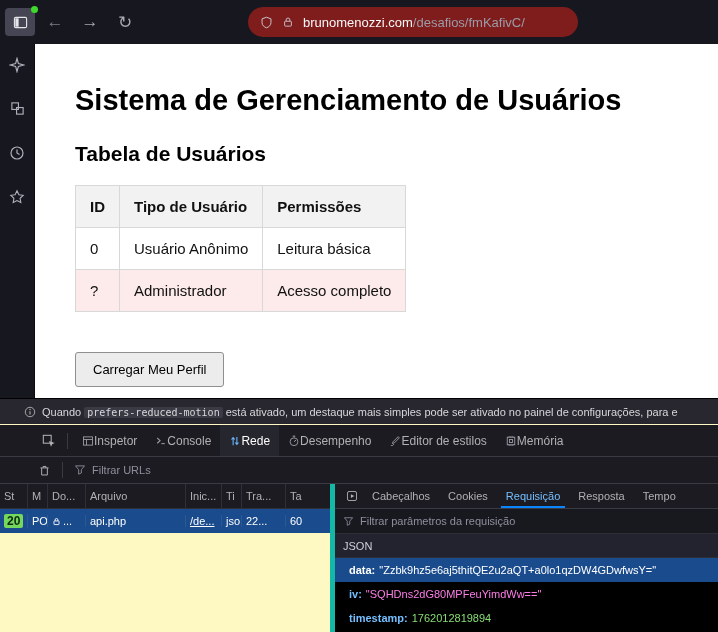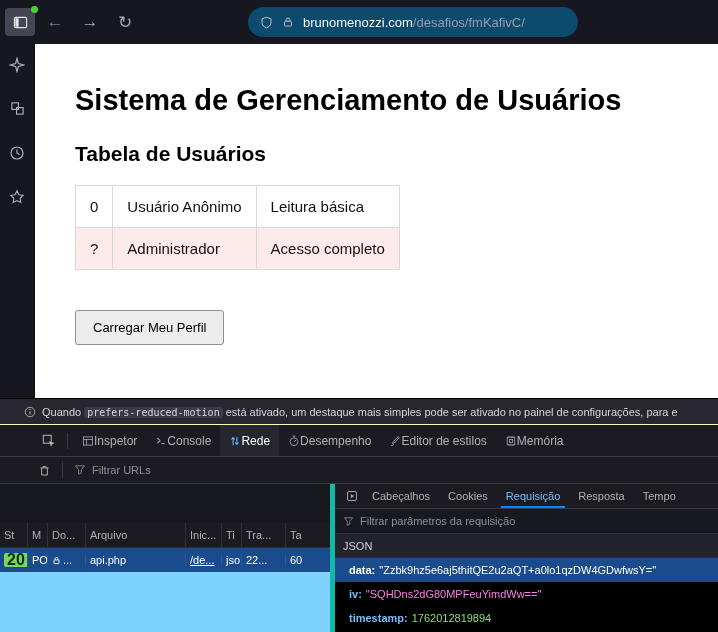--- a/index.html
+++ b/index.html
@@ -6,21 +6,21 @@
   html,body { margin:0; padding:0; }
   body { width:718px; height:632px; overflow:hidden; font-family:"Liberation Sans",sans-serif; background:#fff; }
   .window { position:relative; width:718px; height:632px; overflow:hidden; }
 
   
   .toolbar { position:absolute; left:0; top:0; width:718px; height:44px; background:#17171f; display:flex; align-items:center; }
   .toggle-btn { position:relative; width:30px; height:28px; margin-left:5px; background:#454553; border-radius:4px; display:flex; align-items:center; justify-content:center; color:#e6e6ea; }
   .green-dot { position:absolute; top:-2px; right:-3px; width:7px; height:7px; border-radius:50%; background:#3fd92e; }
   .nav-btn { width:30px; height:28px; margin-left:5px; display:flex; align-items:center; justify-content:center; font-size:17px; color:#a9a9b4; border-radius:4px; }
   .nav-btn.back { color:#7d7d88; }
-  .urlbar { position:absolute; left:248px; top:7px; width:330px; height:30px; border-radius:15px; background:#0c4a6e; display:flex; align-items:center; padding:0 12px; color:#cfcfd8; }
+  .urlbar { position:absolute; left:248px; top:7px; width:330px; height:30px; border-radius:15px; background:#7f1d1d; display:flex; align-items:center; padding:0 12px; color:#cfcfd8; }
   .urlbar .u-icon { display:flex; align-items:center; margin-right:9px; color:#c9c9d2; }
   .url-text { font-size:13px; white-space:nowrap; overflow:hidden; }
   .url-domain { color:#f9f9fa; }
   .url-path { color:#9b9ba7; }
 
   
   .side-strip { position:absolute; left:0; top:44px; width:35px; height:354px; background:#17171f; display:flex; flex-direction:column; align-items:center; padding-top:12px; gap:27px; border-right:1px solid #0c0c10; }
   .side-icon { width:17px; height:17px; color:#b0b0bc; display:flex; align-items:center; justify-content:center; font-size:16px; }
 
   
@@ -39,27 +39,27 @@
   .notice { height:27px; background:#28272f; border-top:1px solid #000; border-bottom:1px solid #fef9c3; display:flex; align-items:center; gap:6px; padding:0 24px; white-space:nowrap; overflow:hidden; }
   .notice code { font-family:"DejaVu Sans Mono",monospace; font-size:10px; background:#3a3a44; border-radius:2px; padding:0 3px; }
   .tbox-tabs { height:32px; background:#1c1b22; border-bottom:1px solid #3a3a44; display:flex; align-items:stretch; padding-left:36px; }
   .tool-ic { display:flex; align-items:center; justify-content:center; width:26px; color:#b1b1b3; }
   .sep { width:1px; height:16px; background:#3a3a44; align-self:center; margin:0 5px; }
   .tab { display:flex; align-items:center; padding:0 9px; color:#b1b1b3; font-size:12px; white-space:nowrap; }
   .tab .ticn { display:flex; align-items:center; color:#9c9ca6; }
   .tab.active { color:#fff; background:#26262f; }
   .tab.active .ticn { color:#6cb8ff; }
   .filter-bar { height:27px; background:#1c1b22; border-bottom:1px solid #3a3a44; display:flex; align-items:center; padding-left:38px; gap:6px; color:#8f8f9d; }
-  .net-left { position:absolute; left:0; top:86px; width:336px; bottom:0; background:#7dd3fc; overflow:hidden;margin-top:39px; }
+  .net-left { position:absolute; left:0; top:86px; width:336px; bottom:0; background:#fef9c3; overflow:hidden; }
   .net-header { height:25px; background:#1c1b22; border-bottom:1px solid #2f2f3a; display:flex; color:#b1b1b3; }
   .ncol { display:flex; align-items:center; padding:0 4px; border-right:1px solid #2f2f3a; overflow:hidden; white-space:nowrap; }
   .c0{width:28px}.c1{width:20px}.c2{width:38px}.c3{width:100px}.c4{width:36px}.c5{width:20px}.c6{width:44px}.c7{flex:1;border-right:none}
   .net-row { height:24px; display:flex; align-items:center; background:#1a4b8c; color:#fff; }
   .net-row .ncol { border-right:1px solid rgba(255,255,255,.08); }
-  .badge { background:#74d85c; color:#0c2a10; font-weight:bold; font-size:16px; padding:0 3px; border-radius:2px; line-height:14px; }
+  .badge { background:#74d85c; color:#0c2a10; font-weight:bold; font-size:12px; padding:0 3px; border-radius:2px; line-height:14px; }
   .init-link { text-decoration:underline; }
   .net-right { position:absolute; left:330px; top:86px; right:0; bottom:0; background:#000000; border-left:5px solid #14b8a6; overflow:hidden; }
   .det-tabs { height:25px; background:#1c1b22; border-bottom:1px solid #3a3a44; display:flex; align-items:stretch; padding-left:6px; white-space:nowrap; }
   .det-tab { display:flex; align-items:center; padding:0 9px; color:#b1b1b3; position:relative; }
   .det-tab.active { color:#75bfff; }
   .det-tab.active::after { content:""; position:absolute; left:4px; right:4px; bottom:0; height:2px; background:#0a84ff; }
   .det-filter { height:25px; border-bottom:1px solid #2f2f3a; display:flex; align-items:center; gap:6px; padding-left:8px; color:#8f8f9d; background:#18181f; }
   .json-hdr { height:24px; background:#232330; border-bottom:1px solid #2f2f3a; display:flex; align-items:center; padding-left:8px; color:#d0d0d8; }
   .param-row { height:24px; display:flex; align-items:center; padding-left:14px; white-space:nowrap; overflow:hidden; gap:4px; }
   .param-row .pkey { color:#75bfff; font-weight:bold; }
@@ -124,20 +124,25 @@
           <path d="M8 1.8 L9.9 5.7 L14.2 6.3 L11.1 9.3 L11.8 13.5 L8 11.5 L4.2 13.5 L4.9 9.3 L1.8 6.3 L6.1 5.7 Z" fill="none" stroke="currentColor" stroke-width="1.1"></path>
         </svg>
     </div>
   </div>
 
   <div class="page">
     <h1>Sistema de Gerenciamento de Usuários</h1>
     <h2>Tabela de Usuários</h2>
     <table class="users">
       <tbody>
+          <tr>
+        <th>ID</th>
+        <th>Tipo de Usuário</th>
+        <th>Permissões</th>
+      </tr>
       <tr>
         <td>0</td>
         <td>Usuário Anônimo</td>
         <td>Leitura básica</td>
       </tr>
       <tr class="hl">
         <td>?</td>
         <td>Administrador</td>
         <td>Acesso completo</td>
       </tr>

